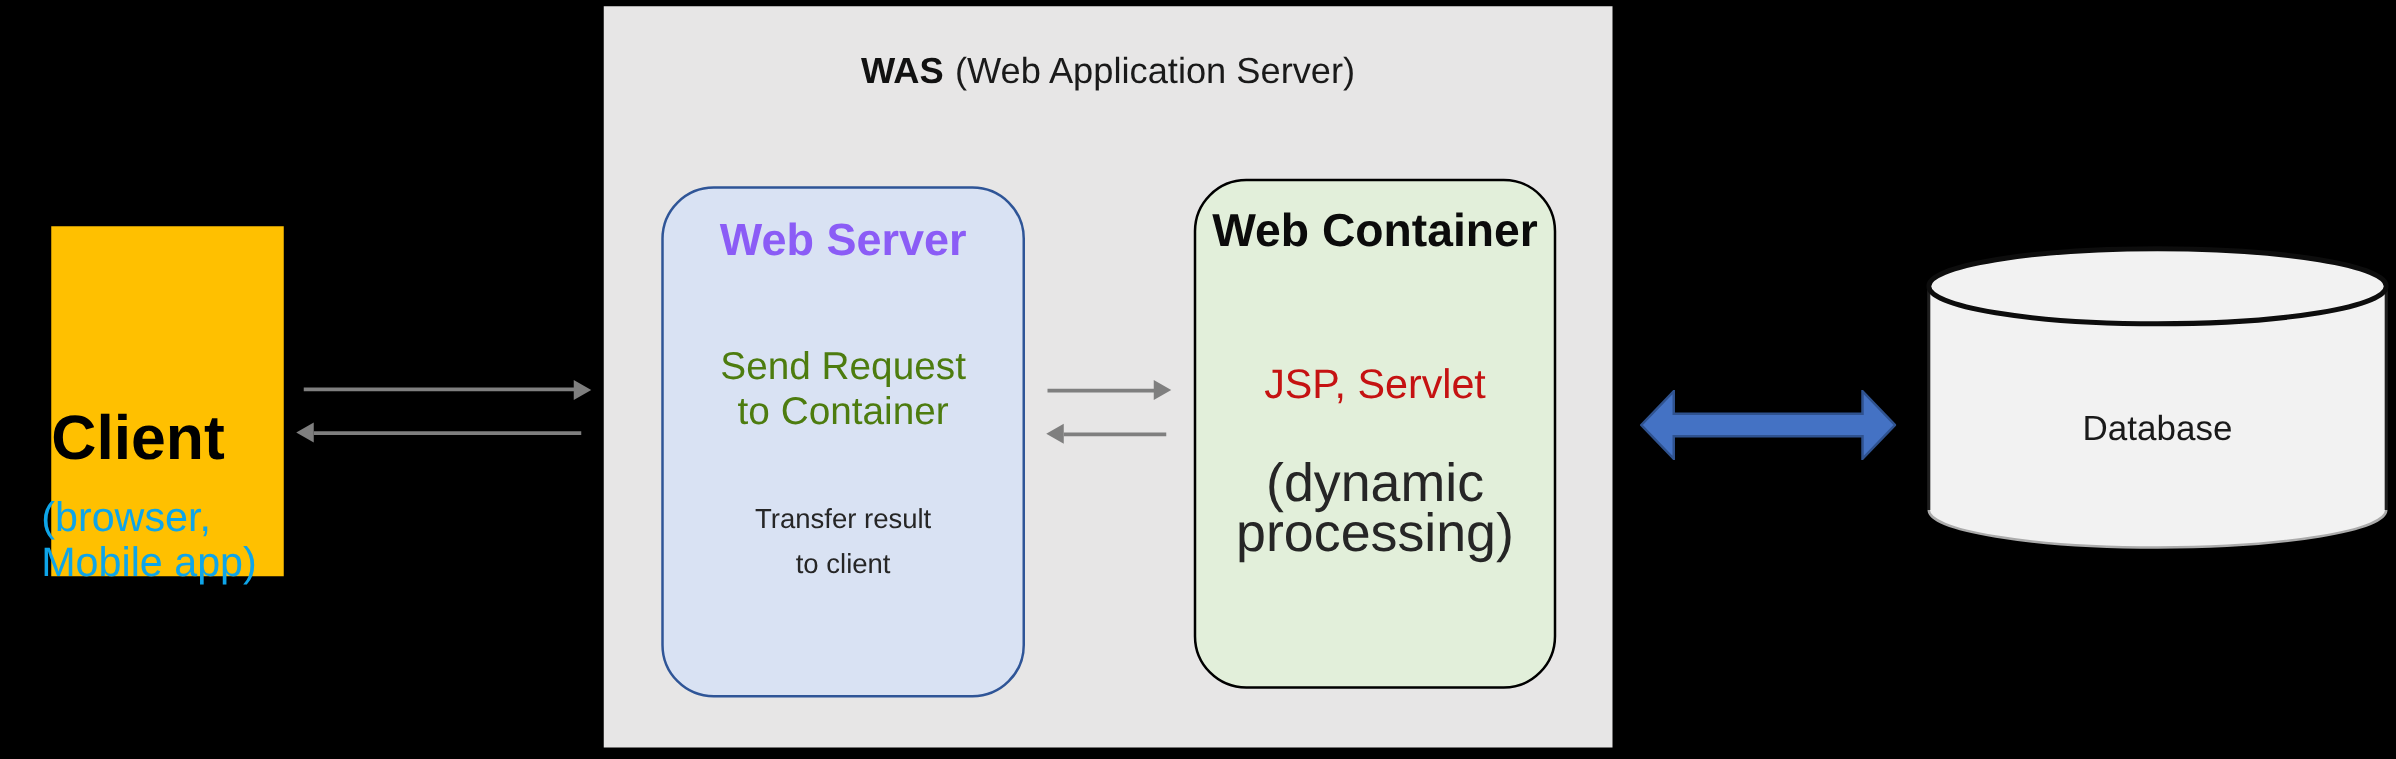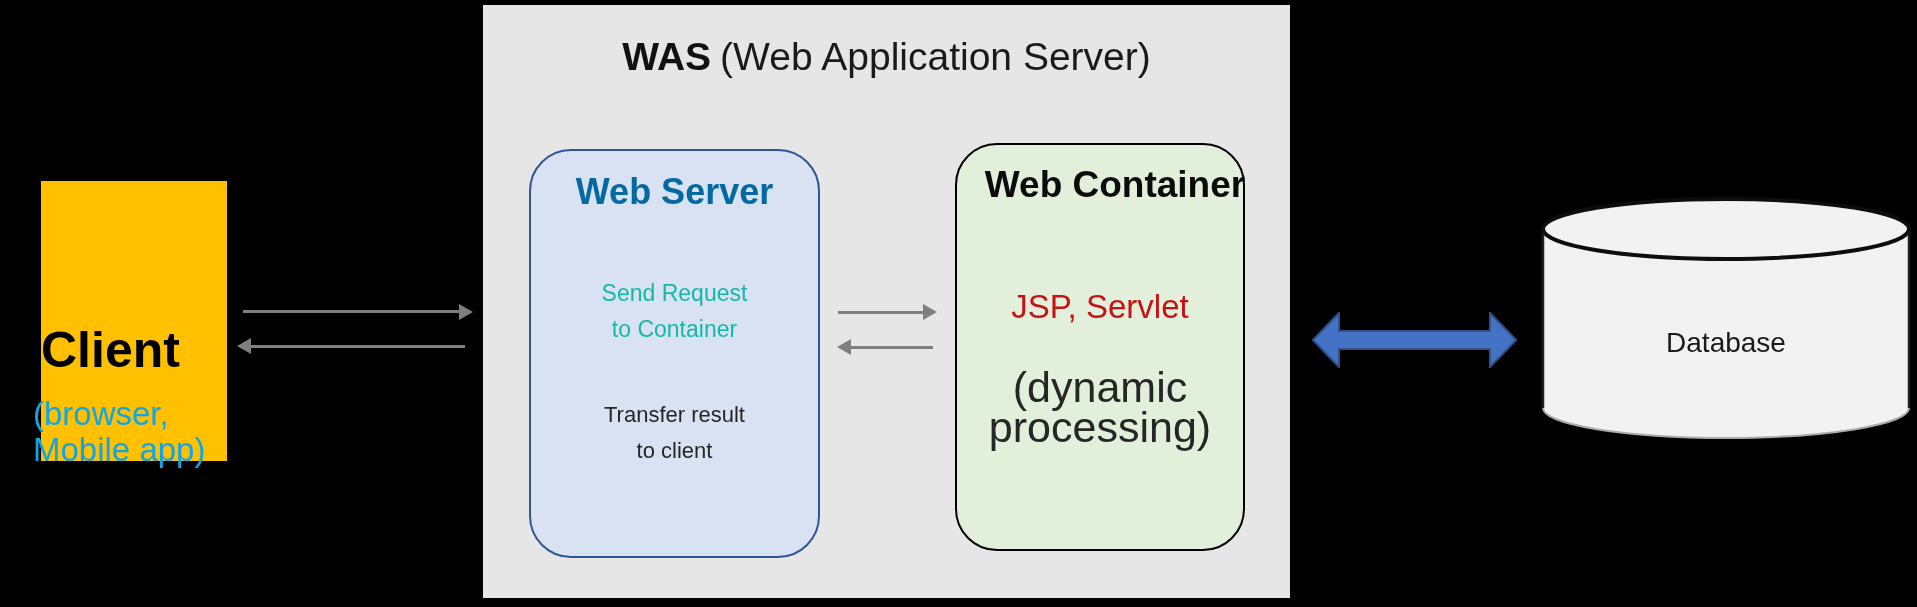--- a/index.html
+++ b/index.html
@@ -11,21 +11,21 @@
     overflow:hidden;
   }
   .abs{position:absolute;}
   
   .was-panel{
     left:483px;top:5px;width:807px;height:593px;
     background:#E7E6E6;
   }
   .was-title{
     left:483px;top:33px;width:807px;
-    text-align:center;font-size:39px;color:#1A1A1A;line-height:48px;
+    text-align:center;font-size:29px;color:#1A1A1A;line-height:48px;
     white-space:nowrap;
   }
   .was-title .bold{font-weight:700;color:#111;}
   .was-title .rest{font-weight:400;margin-left:9px;}
   
   .client-box{
     left:41px;top:181px;width:186px;height:280px;
     background:#FFC000;
   }
   .client-title{
@@ -37,33 +37,33 @@
     text-align:left;font-size:33px;line-height:36px;color:#0ea5e9;
   }
   
   .web-server-box{
     left:529px;top:149px;width:291px;height:409px;
     background:#D9E2F3;border:2.5px solid #2F5597;border-radius:42px;
     box-sizing:border-box;
   }
   .ws-title{
     left:529px;top:170px;width:291px;
-    text-align:center;font-weight:700;font-size:36px;line-height:44px;color:#0369a1;
+    text-align:center;font-weight:700;font-size:36px;line-height:44px;color:#8b5cf6;
   }
-  .ws-body1{left:529px;top:275px;width:291px;text-align:center;font-size:23px;line-height:36px;color:#14b8a6;}
+  .ws-body1{left:529px;top:275px;width:291px;text-align:center;font-size:31px;line-height:36px;color:#4d7c0f;}
   .ws-body2{left:529px;top:397px;width:291px;text-align:center;font-size:22px;line-height:36px;color:#262626;}
   
   .web-container-box{
     left:955px;top:143px;width:290px;height:408px;
     background:#E2EFDA;border:2px solid #000;border-radius:42px;
     box-sizing:border-box;
   }
   .wc-title{
     left:955px;top:163px;width:290px;
-    text-align:center;font-weight:700;font-size:37px;line-height:44px;color:#0b0b0b;padding-left:15px;
+    text-align:center;font-weight:700;font-size:37px;line-height:44px;color:#0b0b0b;
   }
   .wc-tech{left:955px;top:289px;width:290px;text-align:center;font-size:33px;line-height:36px;color:#C51212;}
   .wc-body{left:955px;top:367px;width:290px;text-align:center;font-size:43px;line-height:40px;color:#262626;}
   
   .g-line{background:#7F7F7F;height:3px;}
   .g-head-right{width:0;height:0;border-top:8px solid transparent;border-bottom:8px solid transparent;border-left:14px solid #7F7F7F;}
   .g-head-left{width:0;height:0;border-top:8px solid transparent;border-bottom:8px solid transparent;border-right:14px solid #7F7F7F;}
   
   .db-title{
     left:1542px;top:318px;width:368px;

